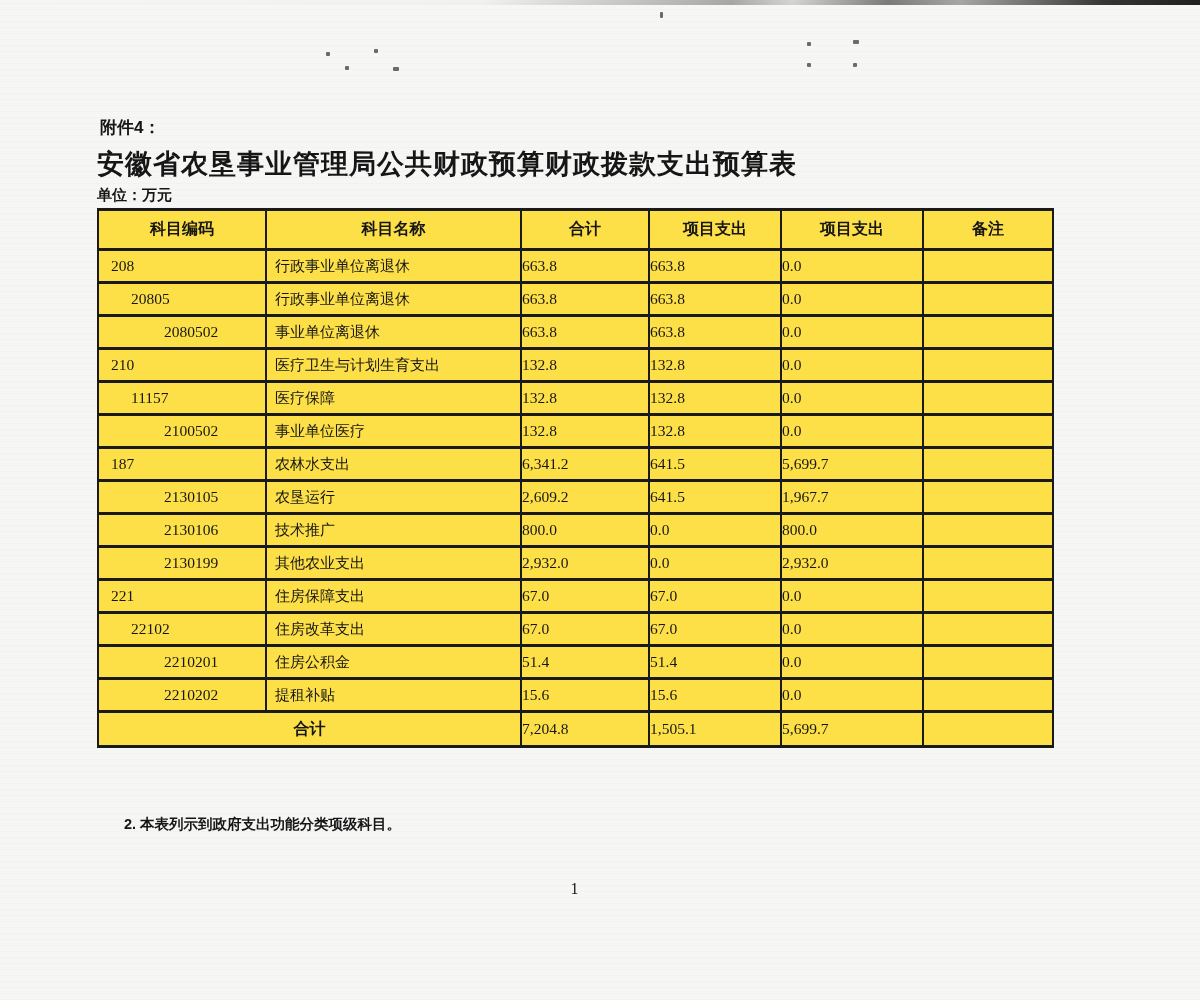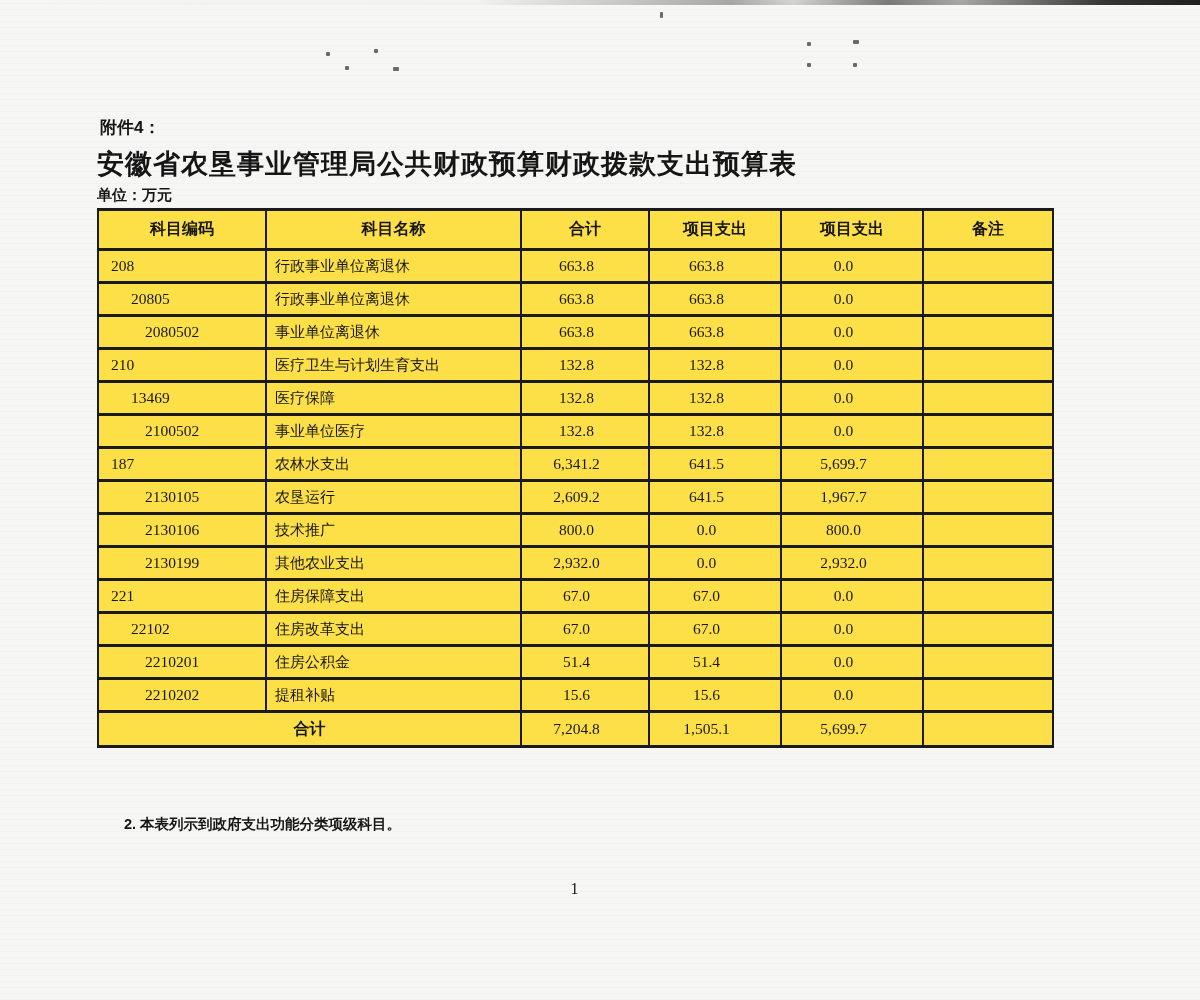--- a/index.html
+++ b/index.html
@@ -36,23 +36,23 @@
     background:#fde047;
   }
   .budget-table th, .budget-table td {
     border:2px solid #1a1a1a; border-top-width:3px; border-bottom-width:3px;
     overflow:hidden; white-space:nowrap;
   }
   .budget-table th { height:37px; font-size:16px; font-weight:bold; padding:0; }
   .budget-table td { height:30px; font-size:15px; padding:0; }
   td.code { font-family:"Liberation Serif","DejaVu Serif",serif; font-size:15.5px; padding-left:12px; text-align:left; }
   td.code.lvl2 { padding-left:32px; }
-  td.code.lvl3 { padding-left:46px; }
+  td.code.lvl3 { padding-left:65px; }
   td.name { padding-left:8px; text-align:left; }
-  td.num  { font-family:"Liberation Serif","DejaVu Serif",serif; font-size:15.5px; text-align:center; padding-right:17px; }
+  td.num  { font-family:"Liberation Serif","DejaVu Serif",serif; font-size:15.5px; text-align:left; padding-right:17px; }
   td.remark { }
   td.total-label { text-align:center; font-weight:bold; font-size:16px; }
   tr.total-row td { height:32px; }
 
   .note-line1 { position:absolute; left:97px; top:789px; font-size:14.5px; font-weight:bold; }
   .note-line2 { position:absolute; left:124px; top:815px; font-size:14.5px; font-weight:bold; }
   .page-number {
     position:absolute; left:97px; top:880px; width:955px; text-align:center;
     font-family:"Liberation Serif","DejaVu Serif",serif; font-size:16px;
   }
@@ -123,21 +123,21 @@
         </tr>
         <tr>
           <td class="code lvl1">210</td>
           <td class="name">医疗卫生与计划生育支出</td>
           <td class="num">132.8</td>
           <td class="num">132.8</td>
           <td class="num">0.0</td>
           <td class="remark"></td>
         </tr>
         <tr>
-          <td class="code lvl2">13469</td>
+          <td class="code lvl2">11157</td>
           <td class="name">医疗保障</td>
           <td class="num">132.8</td>
           <td class="num">132.8</td>
           <td class="num">0.0</td>
           <td class="remark"></td>
         </tr>
         <tr>
           <td class="code lvl3">2100502</td>
           <td class="name">事业单位医疗</td>
           <td class="num">132.8</td>

